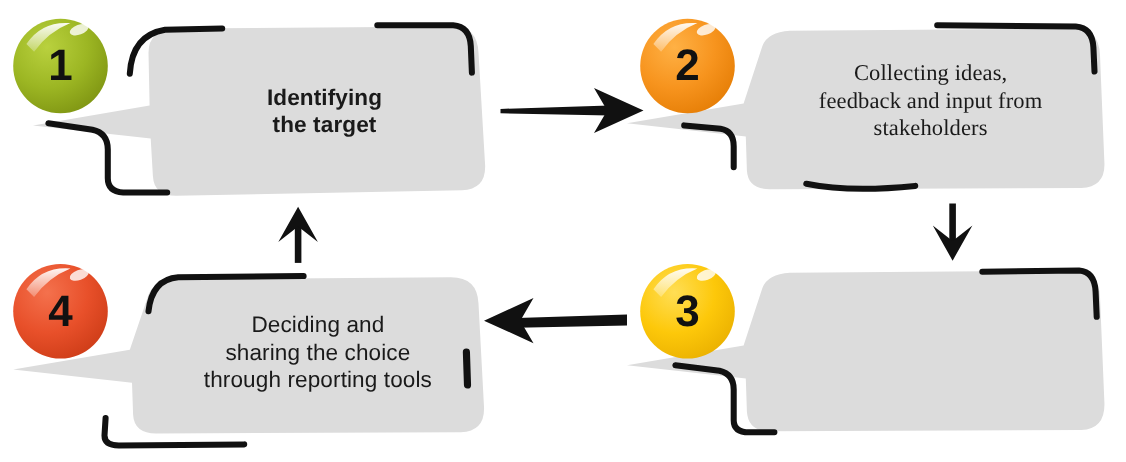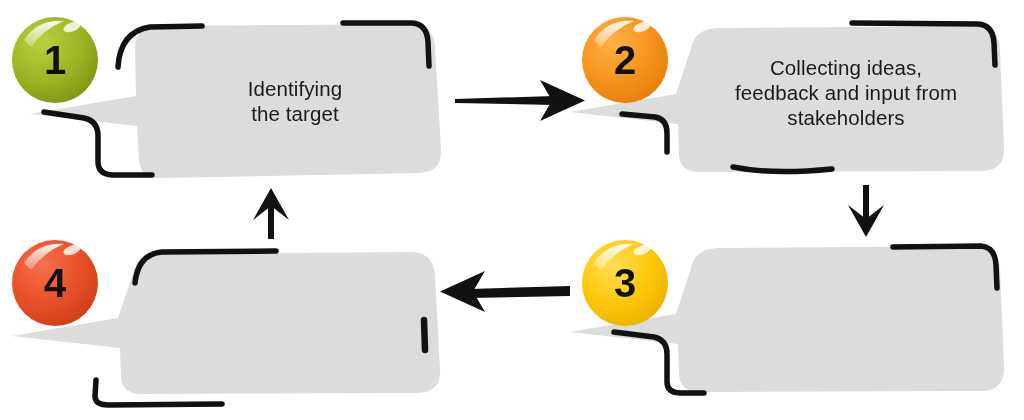--- a/index.html
+++ b/index.html
@@ -143,19 +143,22 @@
       <path fill="url(#hl)" d="M24,263 Q38,242 64,244 Q44,252 31,270 Z"></path>
       <ellipse cx="72" cy="250" rx="9" ry="4.5" fill="#ffffff" opacity=".8" transform="rotate(-20 72 250)"></ellipse>
     </g>
   </svg>
 
   <div class="badge-num" style="left:35px;top:40px;width:40px;">1</div>
   <div class="badge-num" style="left:605px;top:40px;width:40px;">2</div>
   <div class="badge-num" style="left:605px;top:263px;width:40px;">3</div>
   <div class="badge-num" style="left:35px;top:263px;width:40px;">4</div>
 
-  <div class="bubble-text" style="left:150px;top:76px;width:290px;">Identifying
+  <div class="bubble-text" style="left:150px;top:76px;width:290px;font-weight:bold;">Identifying
 the target</div>
-  <div class="bubble-text" style="left:690px;top:55px;width:312px;">Collecting ideas,
+  <div class="bubble-text" style="left:690px;top:55px;width:312px;font-family:Liberation Serif, serif;">Collecting ideas,
 feedback and input from
 stakeholders</div>
+  <div class="bubble-text" style="left:140px;top:283px;width:298px;">Deciding and
+sharing the choice
+through reporting tools</div>
 
 </div>
 
 </body></html>

